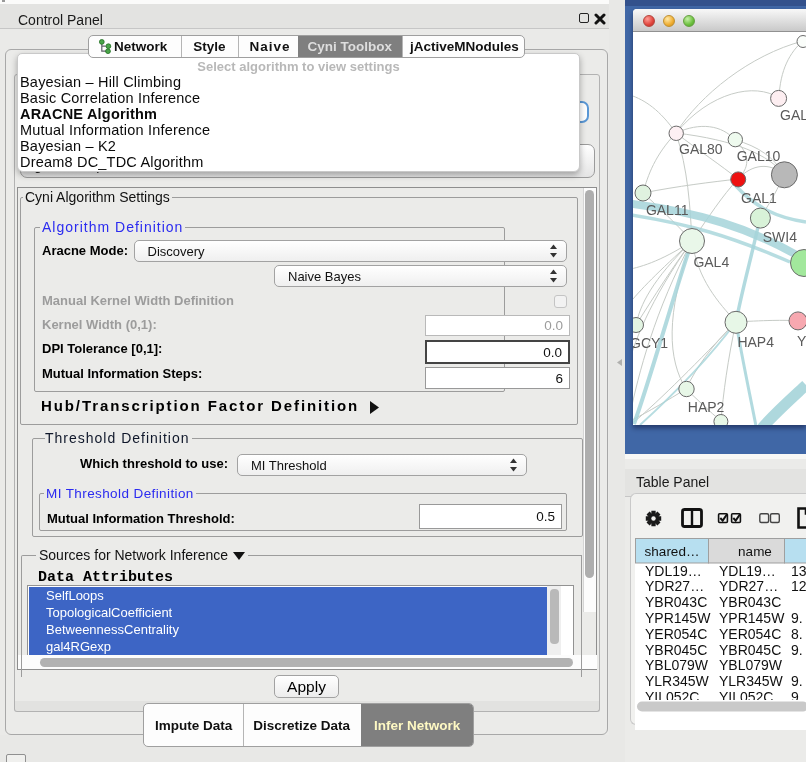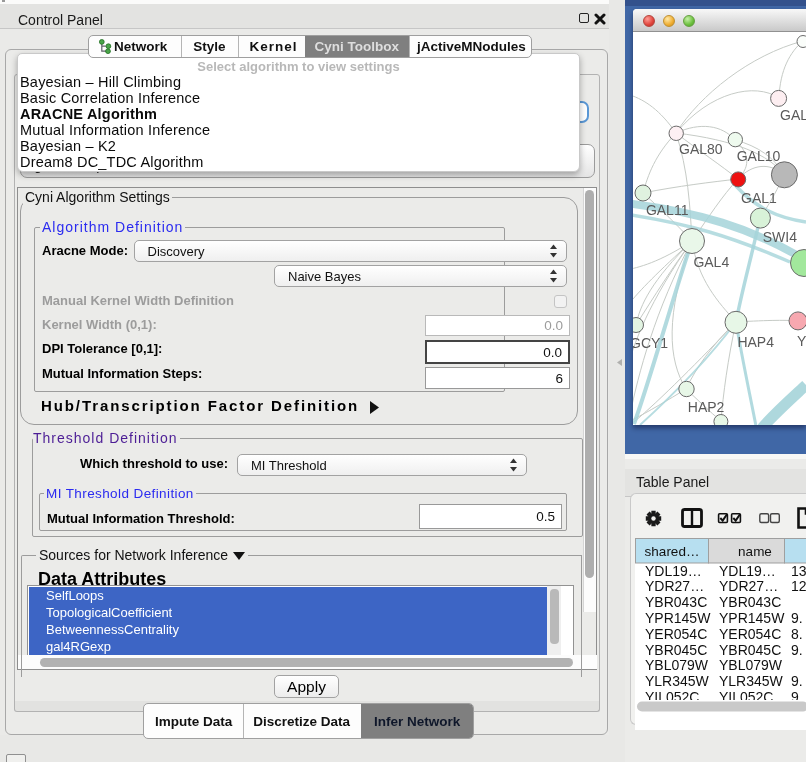--- a/index.html
+++ b/index.html
@@ -36,21 +36,21 @@
           <circle cx="2.8" cy="2.9" r="2.4" fill="#4aa44a" stroke="#1e6e1e" stroke-width="0.8"></circle>
           <circle cx="9.4" cy="7.2" r="2.4" fill="#4aa44a" stroke="#1e6e1e" stroke-width="0.8"></circle>
           <circle cx="9" cy="12.2" r="2.4" fill="#4aa44a" stroke="#1e6e1e" stroke-width="0.8"></circle>
         </svg>
       <span class="bold">Network</span>
     </div>
     <div class="tabseg" style="padding:0 12px 0 11px; border-right:1px solid #b5b5b5;">
         <span class="bold">Style</span>
       </div>
     <div class="tabseg" style="padding:0 7px 0 11px; letter-spacing:1px;">
-        <span class="bold">Kernel</span>
+        <span class="bold">Naive</span>
       </div>
     <div class="tabseg" style="padding:0 10px; background:#7f7f7f; color:#dedede;">
         <span class="bold">Cyni Toolbox</span>
       </div>
     <div class="tabseg" style="padding:0 5px 0 7px; border-left:1px solid #b5b5b5;">
         <span class="bold">jActiveMNodules</span>
       </div>
   </div>
 
   <div class="abs" style="left:4.5px; top:48.5px; width:603.5px; height:686px; background:#ebebe9; border:1px solid #a8a8a8; border-radius:6px;"></div>
@@ -65,21 +65,21 @@
 
   <div class="abs" style="left:17px; top:187px; width:580px; height:483px; background:#ebebe9; border:1px solid #8e8e8e;"></div>
 
   <div class="abs" style="left:583px; top:188px; width:13px; height:424px; background:#fcfcfc; border-left:1px solid #d5d5d5;"></div>
   <div class="abs" style="left:584.5px; top:190px; width:9px; height:388px; background:#aeaeae; border-radius:5px;"></div>
 
   <div class="abs" style="left:18px; top:655px; width:565px; height:14px; background:#fcfcfc;"></div>
     <div class="abs" style="left:583px; top:655px; width:13.5px; height:14px; background:#fdfdfd;"></div>
   <div class="abs" style="left:40px; top:657.5px; width:533px; height:9.5px; background:#b2b2b2; border-radius:5px;"></div>
 
-  <fieldset class="abs" style="left:20px; top:189px; width:558px; height:236px; border:1px solid #9c9c9c; border-radius:14px;">
+  <fieldset class="abs" style="left:20px; top:189px; width:558px; height:236px; border:1px solid #9c9c9c; border-radius:2px;">
     <legend style="margin-left:2px; padding:0 2px; font-size:14px; color:#111;">Cyni Algorithm Settings</legend>
   </fieldset>
 
   <fieldset class="abs" style="left:34px; top:219px; width:471px; height:173px; border:1px solid #9c9c9c; border-radius:2px;">
     <legend style="margin-left:5px; padding:0 2px; font-size:14px; letter-spacing:1px; color:#2b2bf0;">Algorithm Definition</legend>
   </fieldset>
 
   <div class="abs bold" style="left:42px; top:243px; font-size:13px;">Aracne Mode:</div>
   <div class="abs combo" style="left:133.5px; top:240px; width:433.5px; height:22px;text-decoration:underline;">
       <span>Discovery</span>
@@ -103,65 +103,65 @@
   <div class="abs field" style="left:425px; top:340px; width:145px; height:24px; border:2px solid #444; padding-top:3px;">0.0</div>
   <div class="abs bold" style="left:42px; top:366px; font-size:13px;">Mutual Information Steps:</div>
   <div class="abs field" style="left:425px; top:366.5px; width:145px; height:22px; border:1px solid #999; padding-top:3px;">6</div>
 
   <div class="abs bold" style="left:41px; top:397px; font-size:15px; letter-spacing:1.9px;">Hub/Transcription Factor Definition</div>
   <svg class="abs" style="left:368px; top:400px;" width="12" height="15" viewBox="0 0 12 15">
       <path d="M2 1 L11 7.5 L2 14 Z" fill="#111"></path>
     </svg>
 
   <fieldset class="abs" style="left:32px; top:430px; width:551px; height:107px; border:1px solid #9c9c9c; border-radius:2px;">
-    <legend style="margin-left:0px; padding:0 2px 0 0; font-size:14px; letter-spacing:1px; color:#4c1d95;">Threshold Definition</legend>
+    <legend style="margin-left:12px; padding:0 2px 0 0; font-size:14px; letter-spacing:1px; color:#0f172a;">Threshold Definition</legend>
   </fieldset>
   <div class="abs bold" style="left:80px; top:456px; font-size:13px;">Which threshold to use:</div>
   <div class="abs combo" style="left:237px; top:454px; width:290px; height:22px;">
       <span>MI Threshold</span>
       <svg class="stp" width="9" height="14" viewBox="0 0 9 14" style="position: absolute; right: 8px; top: 3px;">
         <path d="M4.5 0.5 L8 5 L1 5 Z" fill="#333"></path>
         <path d="M4.5 13.5 L8 9 L1 9 Z" fill="#333"></path>
       </svg>
     </div>
 
   <fieldset class="abs" style="left:39px; top:486px; width:528px; height:45px; border:1px solid #9c9c9c; border-radius:2px;">
     <legend style="margin-left:4px; padding:0 2px; font-size:13.5px; letter-spacing:0.4px; color:#2b2bf0;">MI Threshold Definition</legend>
   </fieldset>
   <div class="abs bold" style="left:47px; top:511px; font-size:13px;">Mutual Information Threshold:</div>
   <div class="abs field" style="left:419px; top:504px; width:143px; height:25px; border:1px solid #999; padding-top:4px;">0.5</div>
 
   <fieldset class="abs" style="left:21px; top:547px; width:561px; height:130px; border:1px solid #9c9c9c; border-top-left-radius:2px; border-bottom:none;">
     <legend style="margin-left:14px; padding:0 3px; font-size:14px; color:#111;">Sources for Network Inference <span style="display:inline-block; width:0; height:0; border-left:6.5px solid transparent; border-right:6.5px solid transparent; border-top:8px solid #111; vertical-align:middle; margin-left:1px;"></span></legend>
   </fieldset>
-  <div class="abs bold" style="left:38px; top:569px; font-size:18px;">Data Attributes</div>
+  <div class="abs bold" style="left:38px; top:569px; font-size:15px;font-family:Liberation Mono, monospace;">Data Attributes</div>
 
   <div class="abs" style="left:27px; top:585px; width:547px; height:70px; background:#fff; border:1px solid #929292; border-bottom:none; overflow:hidden;">
     <div style="position:absolute; left:1px; top:1px; width:518px;">
       <div class="lrow">SelfLoops</div>
       <div class="lrow">TopologicalCoefficient</div>
       <div class="lrow">BetweennessCentrality</div>
       <div class="lrow">gal4RGexp</div>
     </div>
     <div style="position:absolute; left:519px; top:0; width:14px; height:70px; background:#efefef;"></div>
     <div style="position:absolute; left:522px; top:3px; width:8.5px; height:55px; background:#b9b9b9; border-radius:4px;"></div>
   </div>
 
   <div class="abs" style="left:14px; top:700.5px; width:586px; height:11px; background:#e2e2e0; border:1px solid #b2b2b2; border-top:none; border-radius:0 0 3px 3px;"></div>
 
   <div class="abs" style="left:274px; top:675px; width:65px; height:23px; background:linear-gradient(#ffffff,#ececec); border:1px solid #a2a2a2; border-radius:5px; text-align:center; font-size:15.5px; line-height:22px;">Apply</div>
 
-  <div class="abs" id="bottabs" style="left:143px; top:703px; height:36px; background:#fdfdfd; border:1px solid #9f9f9f; border-radius:5px; display:flex; font-size:13.5px; color:#111; overflow:hidden;text-align:center;">
+  <div class="abs" id="bottabs" style="left:143px; top:703px; height:44px; background:#fdfdfd; border:1px solid #9f9f9f; border-radius:5px; display:flex; font-size:13.5px; color:#111; overflow:hidden;text-align:center;">
     <div class="tabseg" style="padding:0 11px; border-right:1px solid #b5b5b5;">
         <span class="bold">Impute Data</span>
       </div>
     <div class="tabseg" style="padding:0 11px 0 9px;">
         <span class="bold">Discretize Data</span>
       </div>
-    <div class="tabseg" style="padding:0 13px; background:#7f7f7f; color:#0f172a;">
+    <div class="tabseg" style="padding:0 13px; background:#7f7f7f; color:#fef9c3;">
         <span class="bold">Infer Network</span>
       </div>
   </div>
 </div>
 
 <div class="abs" style="left:17px; top:52.5px; width:563px; height:119.5px; background:#fff; border:1px solid #c9c9c9; box-shadow:0 3px 6px rgba(0,0,0,0.3); z-index:20; border-radius:5px 5px 6px 6px;">
   <div style="position:absolute; top:5px; width:100%; text-align:center; font-size:13px; color:#b8b8b8; font-weight:bold;">Select algorithm to view settings</div>
   <div class="prow" style="top:20px;">Bayesian – Hill Climbing</div>
   <div class="prow" style="top:36.1px;">Basic Correlation Inference</div>
   <div class="prow bold" style="top:52.2px;">ARACNE Algorithm</div>

